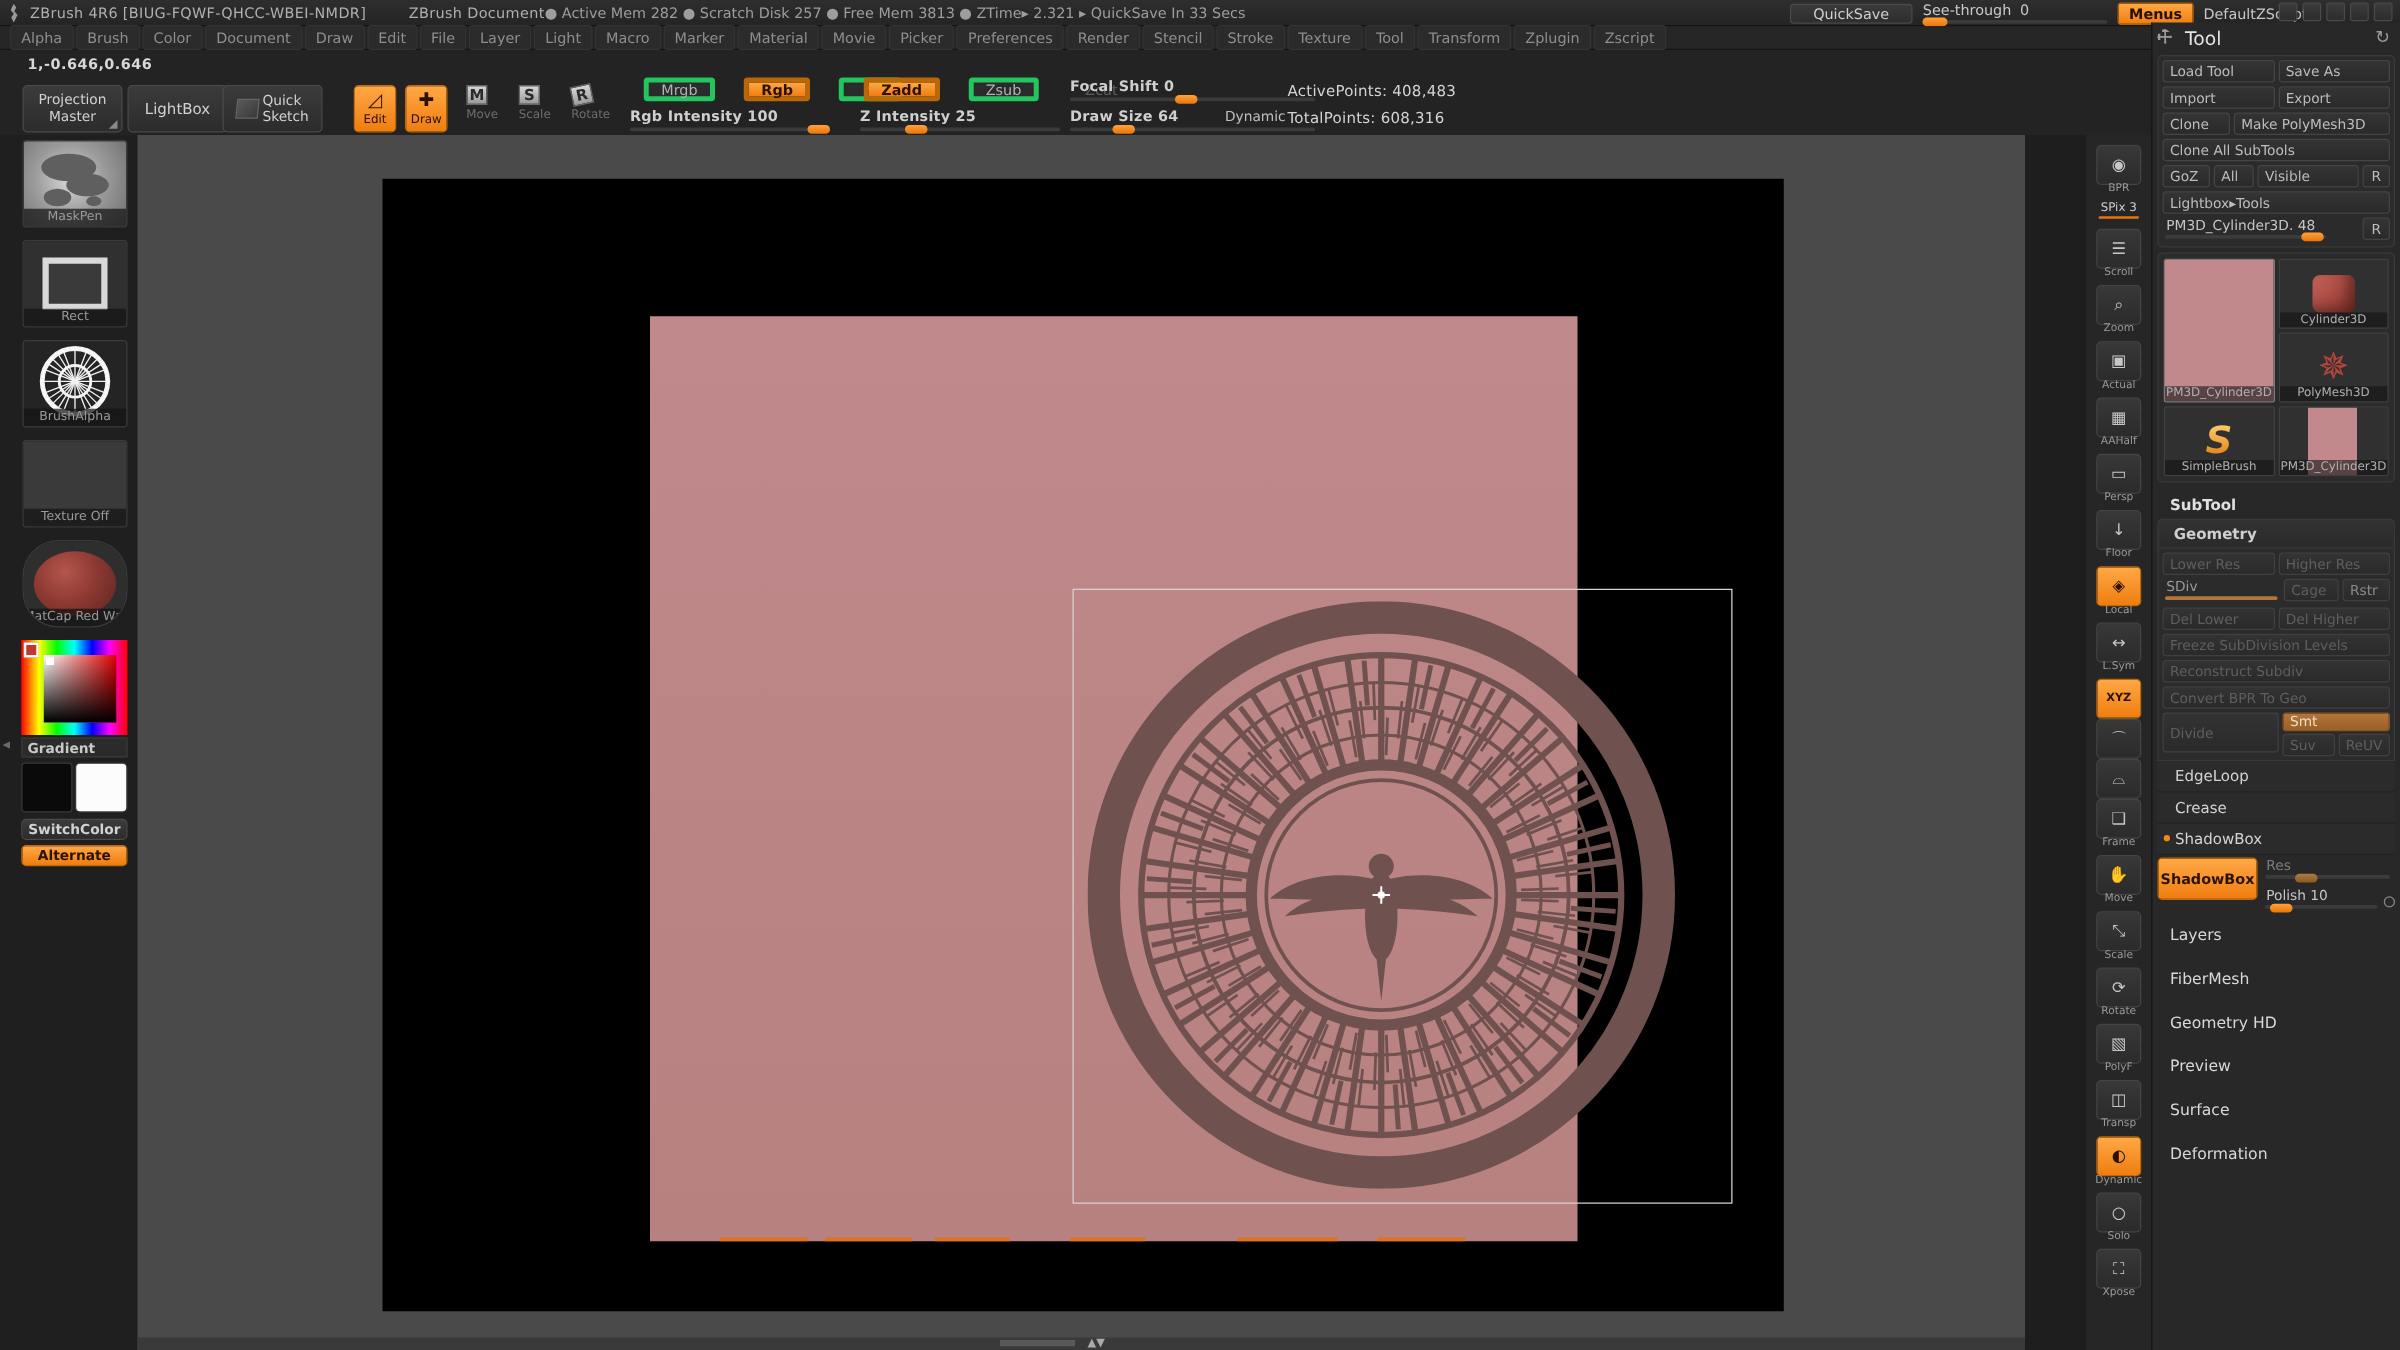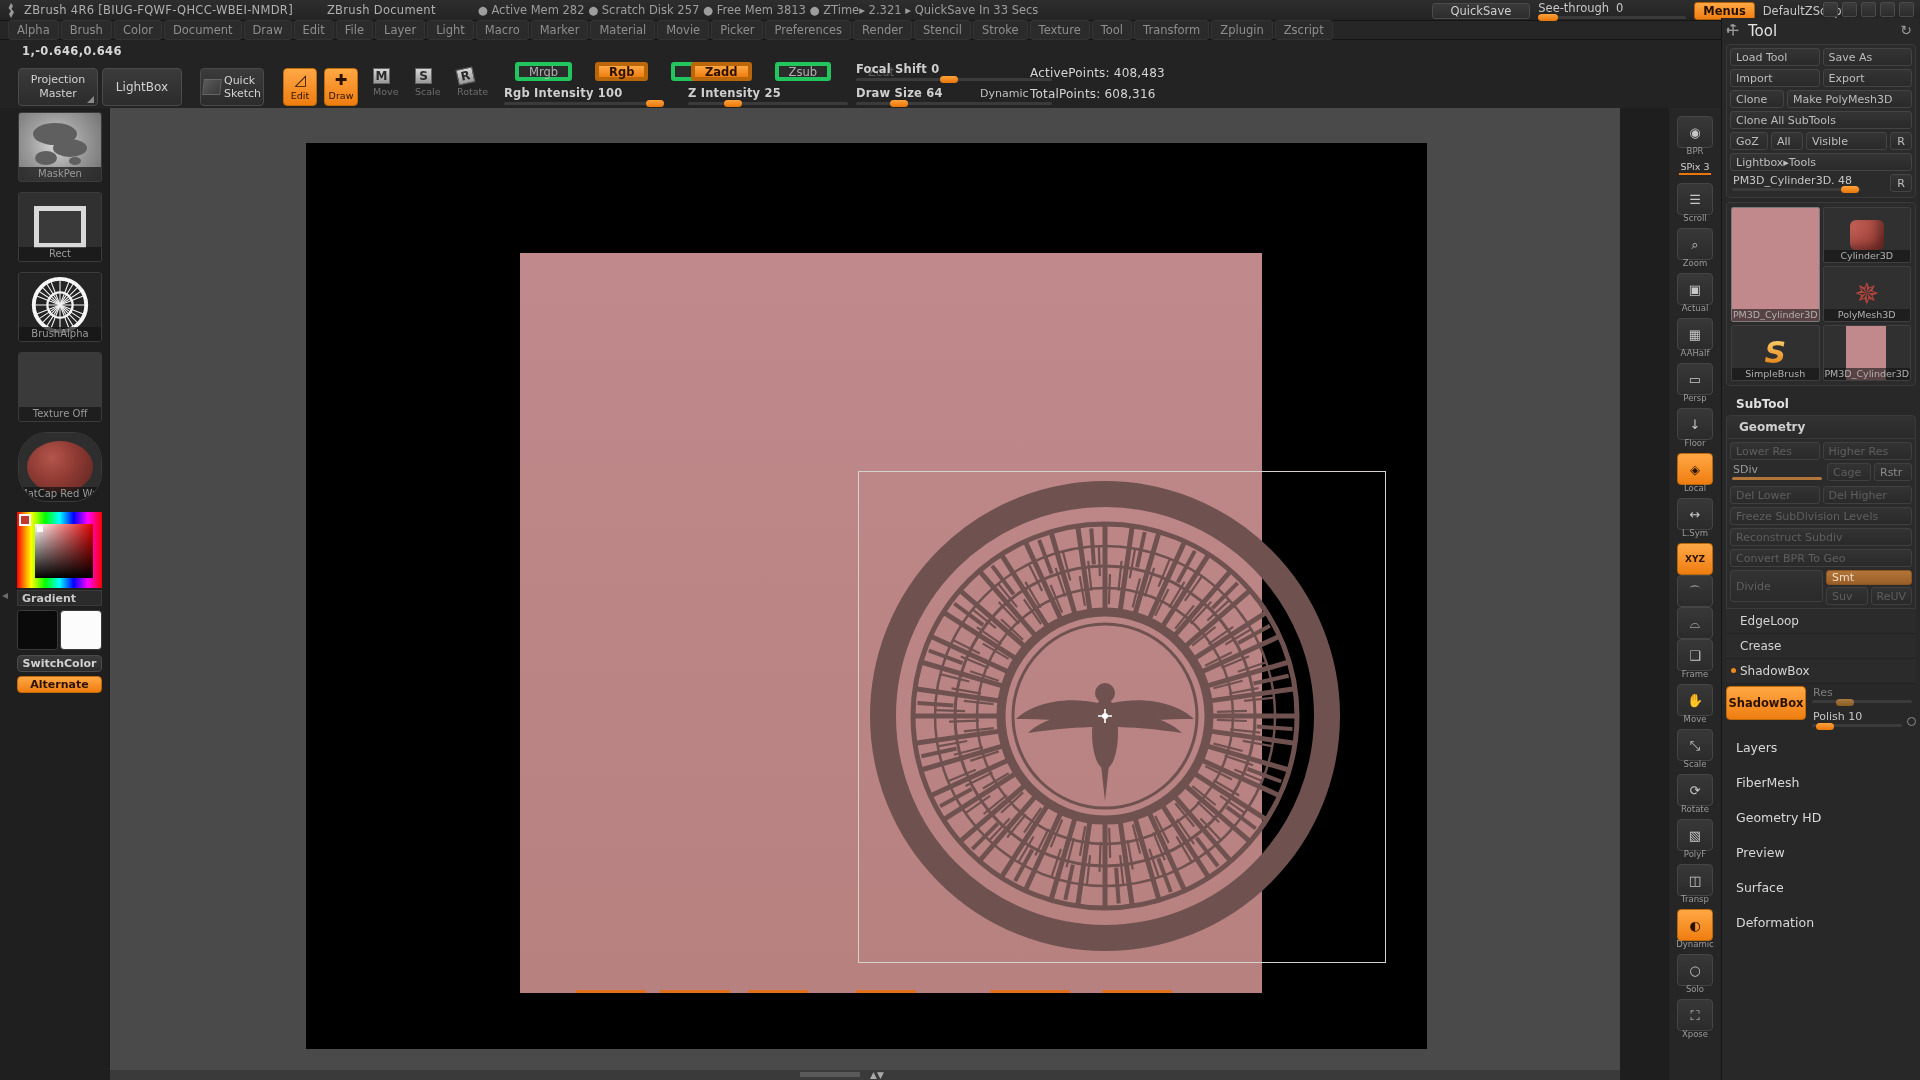--- a/index.html
+++ b/index.html
@@ -15,21 +15,21 @@
   
   .titlebar {
     position:absolute; left:0; top:0; width:1920px; height:21px;
     background:linear-gradient(#2e2e2e,#242424);
     display:flex; align-items:center; font-size:11.5px; color:#b0b0b0;
     border-bottom:1px solid #151515;
   }
   .zb-logo { width:22px; height:21px; display:flex; align-items:center; justify-content:center; }
   .title-text { margin-left:2px; letter-spacing:.3px; white-space:nowrap; }
   .title-doc { margin-left:34px; }
-  .title-stats { margin-left:42px; color:#9d9d9d; white-space:nowrap;text-align:right; }
+  .title-stats { color:#9d9d9d; white-space:nowrap;text-align:right; }
   .tb-right { position:absolute; right:74px; top:0; height:21px; display:flex; align-items:center; gap:8px; }
   .qs-btn {
     background:linear-gradient(#3a3a3a,#2d2d2d); border:1px solid #4a4a4a; border-radius:3px;
     padding:0 18px; font-size:11.5px; color:#cfcfcf;
   }
   .seethrough-wrap { position:relative; width:148px; height:21px; }
   .seethrough-lbl { font-size:11.5px; color:#c9c9c9; white-space:nowrap; display:flex; gap:7px; padding-top:1px; }
   .st-track { position:absolute; left:0; bottom:2px; width:148px; height:3px; background:#3a3a3a; border-radius:2px; }
   .st-knob { position:absolute; left:0; bottom:0px; width:20px; height:7px; background:linear-gradient(#ffa23a,#e8760a); border-radius:4px; }
   .menus-btn {
@@ -57,21 +57,21 @@
 
   .btn3d {
     background:linear-gradient(#3b3b3b,#2c2c2c); border:1px solid #4b4b4b; border-radius:4px;
     color:#d2d2d2; font-size:12px; display:flex; align-items:center; justify-content:center;
   }
   .btn3d.on { background:linear-gradient(#ffa845,#ef7d10); border-color:#c06a08; color:#2b1200; }
 
   #projmaster { position:absolute; left:18px; top:68px; width:80px; height:38px; flex-direction:column; line-height:1.25; font-size:11px; }
   #projmaster .tri { position:absolute; right:3px; bottom:2px; width:0;height:0;border-left:7px solid transparent;border-bottom:7px solid #8a8a8a; }
   #lightbox { position:absolute; left:102px; top:68px; width:80px; height:38px; font-size:12px; }
-  #quicksketch { position:absolute; left:200px; top:68px; width:64px; height:38px; gap:3px; font-size:11px; }
+  #quicksketch { position:absolute; left:178px; top:68px; width:80px; height:38px; gap:3px; font-size:11px; }
   .qs-ico { width:18px; height:16px; background:linear-gradient(135deg,#5a5a5a,#3a3a3a); border:1px solid #666; transform:skewX(-6deg); }
   .qs-txt{ display:flex;flex-direction:column; line-height:1.2; text-align:left;}
 
   .mode-btn { position:absolute; top:68px; width:34px; height:38px; flex-direction:column; font-size:9.5px; padding-bottom:1px; }
   #m-edit { left:283px; } #m-draw { left:324px; }
   #m-move { left:373px; } #m-scale { left:415px; } #m-rotate { left:457px; }
   .mode-glyph { font-size:15px; line-height:1; margin-bottom:2px; font-weight:bold; }
   .mode-btn.off { background:transparent; border:none; color:#6e6e6e; }
   .sqglyph { width:17px;height:16px;background:linear-gradient(#d6d6d6,#9a9a9a); color:#2a2a2a; font-size:12px; font-weight:bold;
              display:flex;align-items:center;justify-content:center;border:1px solid #666; margin-bottom:2px;}

